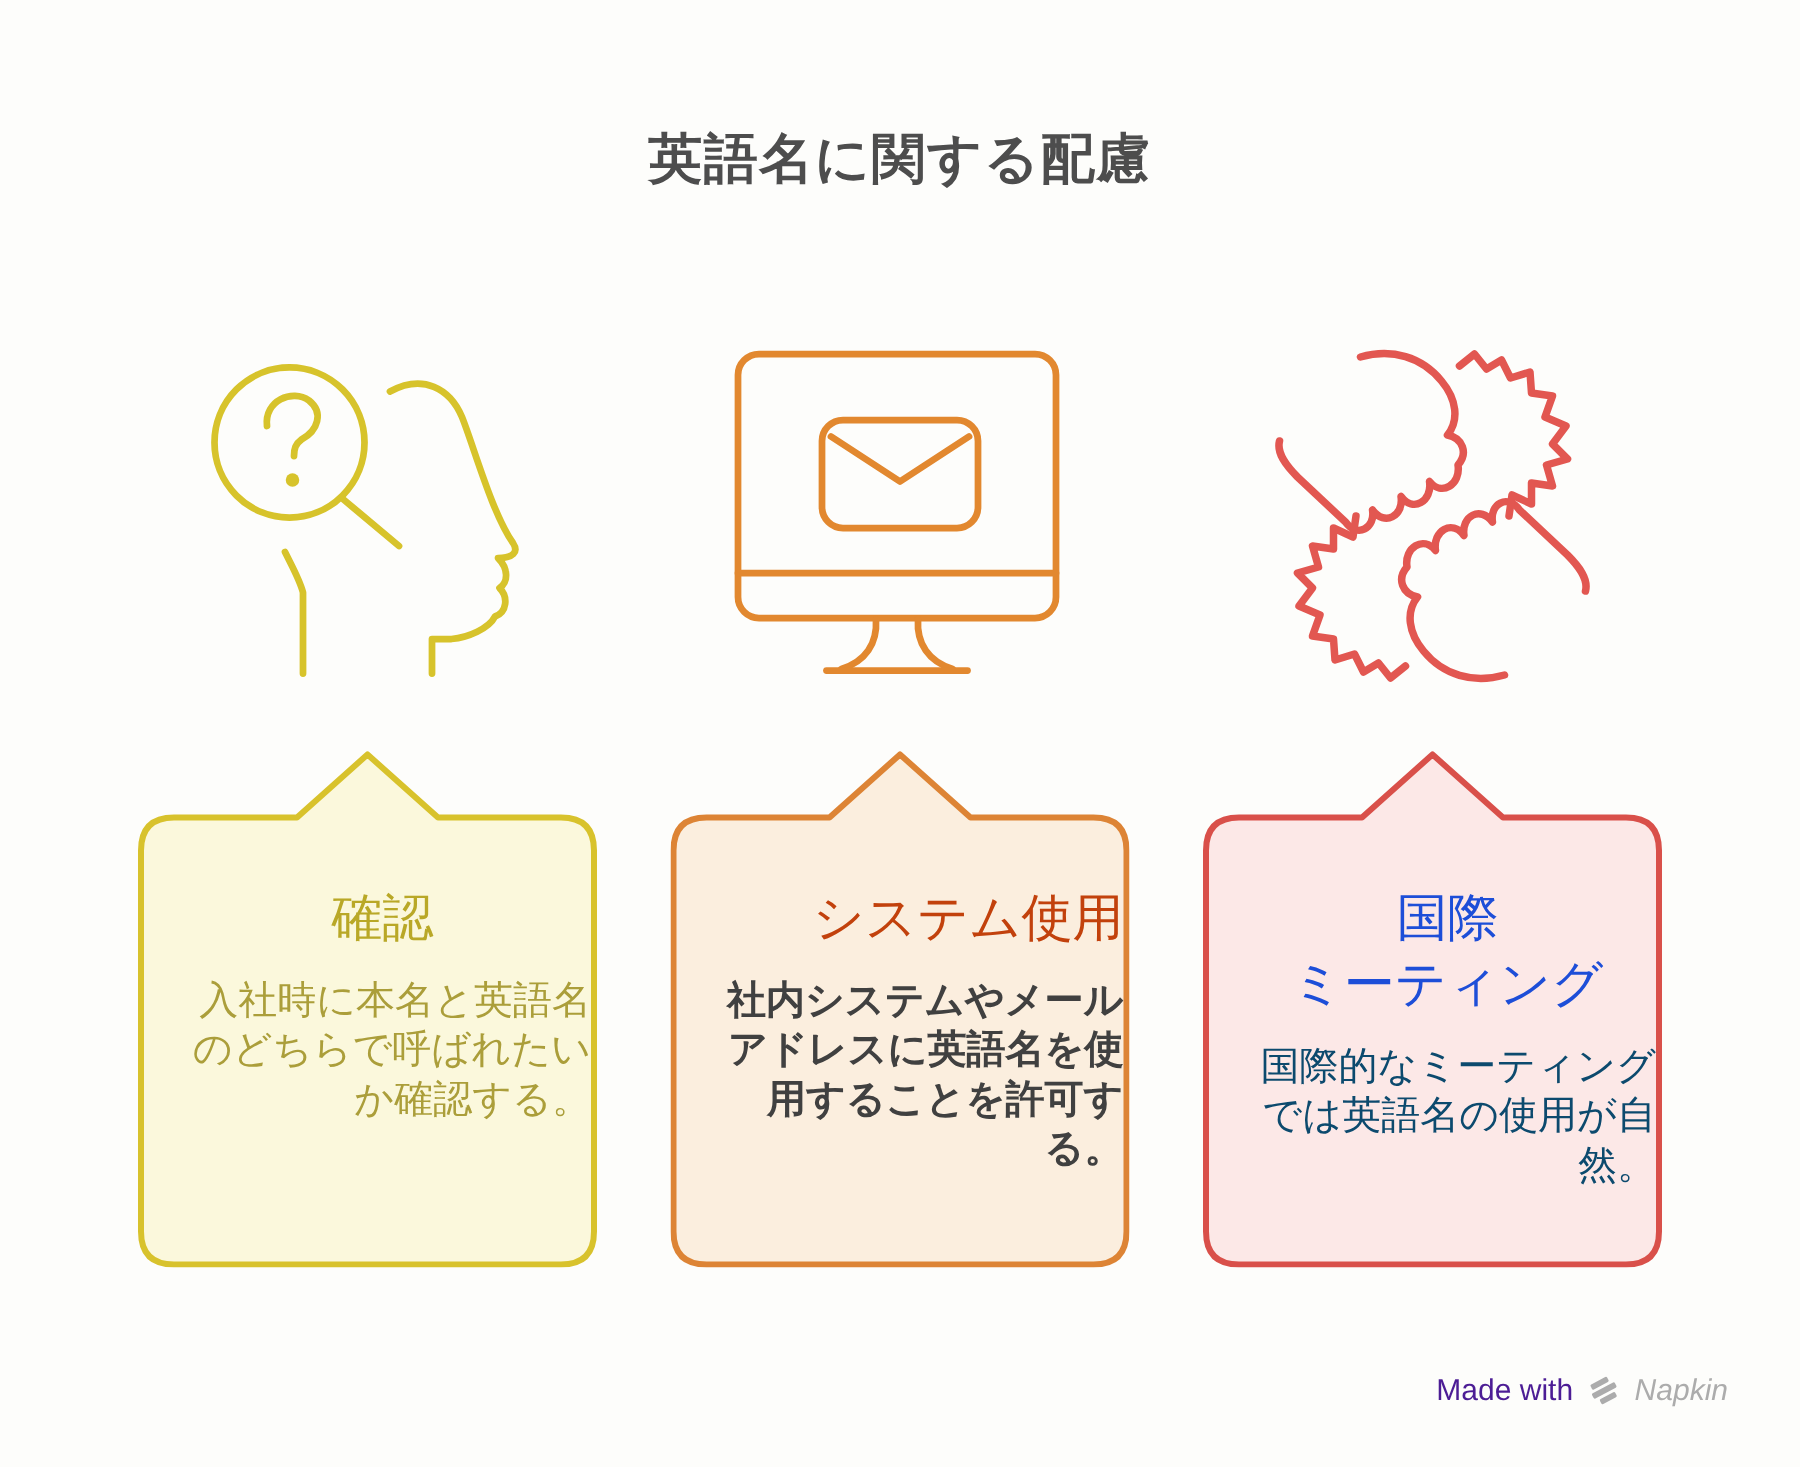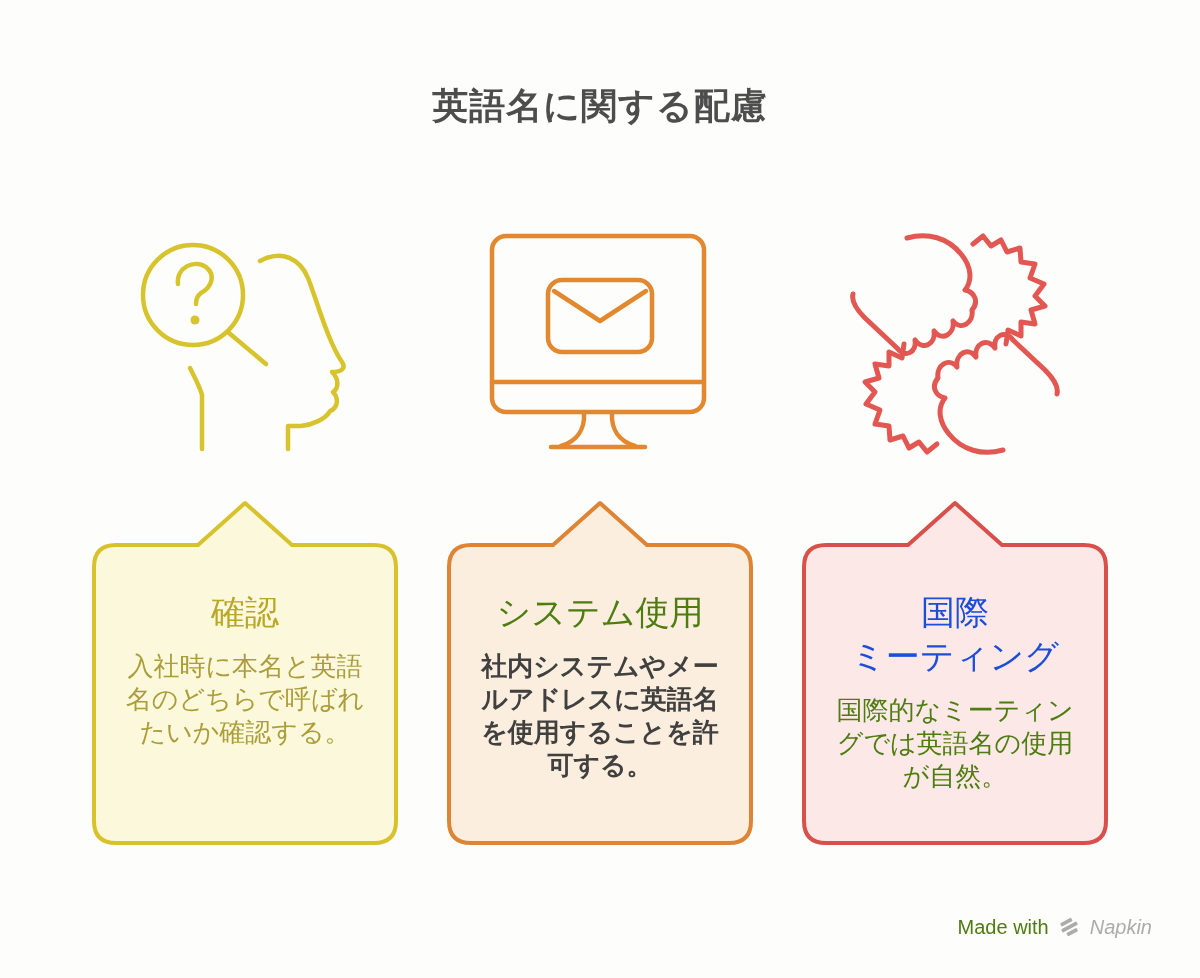--- a/index.html
+++ b/index.html
@@ -6,31 +6,31 @@
   body{font-family:"Liberation Sans","DejaVu Sans",sans-serif;background:#e9e9e9;}
   .canvas{
     position:relative;width:1200px;height:978px;margin:0 auto;
     background:#fdfdfb;overflow:hidden;
   }
   .page-title{
     position:absolute;left:0;top:82px;width:1200px;margin:0;
     text-align:center;font-size:36px;font-weight:bold;letter-spacing:1px;
   }
   .icon{position:absolute;}
-  .card{position:absolute;top:500px;width:306px;height:345px;}
+  .card{position:absolute;top:500px;width:306px;height:345px;padding-left:20px;}
   .bubble{position:absolute;left:0;top:0;}
   .card-content{
     position:absolute;left:24px;right:24px;top:90px;text-align:center;
   }
   .card-title{
     font-size:34px;line-height:44px;white-space:pre-line;
     margin:0 0 16px 0;font-weight:normal;
   }
   .card-body{
-    font-size:26px;line-height:33px;margin:0;
+    font-size:26px;line-height:33px;margin:0;text-align:right;
   }
   .footer{
     position:absolute;top:913px;right:48px;height:28px;
     display:flex;align-items:center;gap:9px;font-size:20px;
   }
   .footer-logo{display:block;}
 </style>
 </head>
 <body>
 
@@ -82,38 +82,38 @@
       <h2 class="card-title" style="color: rgb(185, 168, 39);">確認</h2>
       <p class="card-body" style="color: rgb(171, 158, 58);">入社時に本名と英語名のどちらで呼ばれたいか確認する。</p>
     </div>
   </div>
 
   <div class="card" style="left:447px">
     <svg class="bubble" width="306" height="345" viewBox="0 0 306 345">
       <path d="M24 45 H106 L153 3 L200 45 H282 Q304 45 304 67 V321 Q304 343 282 343 H24 Q2 343 2 321 V67 Q2 45 24 45 Z" stroke-width="4" stroke-linejoin="round" fill="#fbeede" stroke="#dd8435"></path>
     </svg>
     <div class="card-content">
-      <h2 class="card-title" style="color: #4d7c0f;">システム使用</h2>
+      <h2 class="card-title" style="color: #c2410c; text-align: right;">システム使用</h2>
       <p class="card-body" style="color: #404040; font-weight: bold;">社内システムやメールアドレスに英語名を使用することを許可する。</p>
     </div>
   </div>
 
   <div class="card" style="left:802px">
     <svg class="bubble" width="306" height="345" viewBox="0 0 306 345">
       <path d="M24 45 H106 L153 3 L200 45 H282 Q304 45 304 67 V321 Q304 343 282 343 H24 Q2 343 2 321 V67 Q2 45 24 45 Z" stroke-width="4" stroke-linejoin="round" fill="#fce8e7" stroke="#d9504a"></path>
     </svg>
     <div class="card-content">
       <h2 class="card-title" style="color: #1d4ed8;">国際
 ミーティング</h2>
-      <p class="card-body" style="color: #4d7c0f;">国際的なミーティングでは英語名の使用が自然。</p>
+      <p class="card-body" style="color: #0c4a6e;">国際的なミーティングでは英語名の使用が自然。</p>
     </div>
   </div>
 
   <div class="footer">
-    <span style="color: #4d7c0f;">Made with</span>
+    <span style="color: #4c1d95;">Made with</span>
     <svg class="footer-logo" width="23" height="24" viewBox="0 0 24 24">
       <g transform="rotate(-28 12 12)" fill="#acacac">
         <rect x="5" y="4" width="13" height="4" rx="1"></rect>
         <rect x="3" y="10" width="18" height="4" rx="1"></rect>
         <rect x="6" y="16" width="12" height="4" rx="1"></rect>
       </g>
     </svg>
     <span style="color: rgb(172, 172, 172); font-style: italic;">Napkin</span>
   </div>
 

